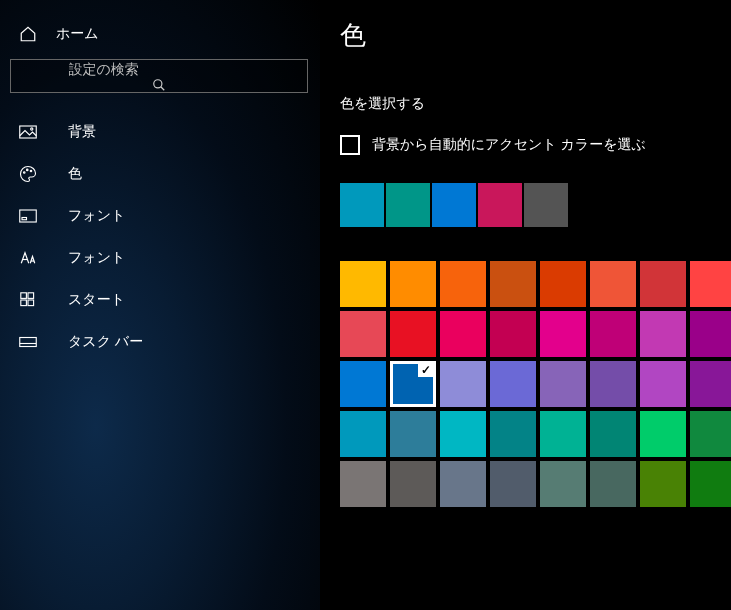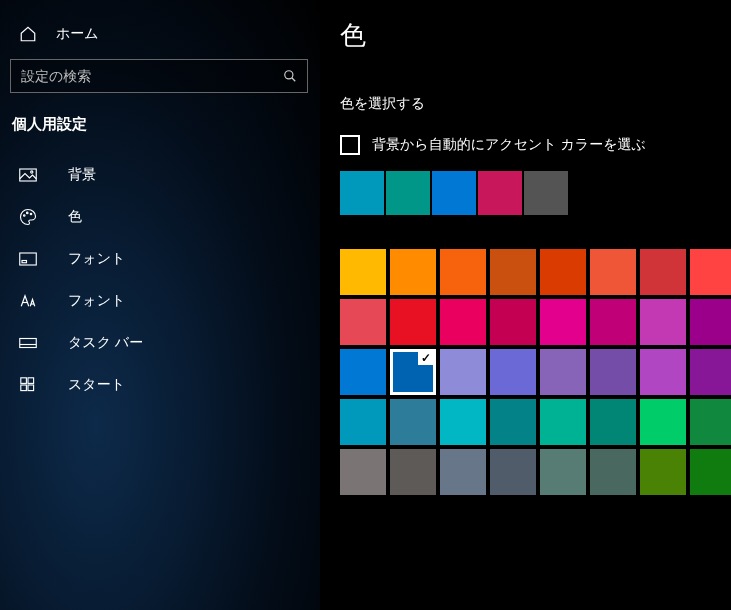--- a/index.html
+++ b/index.html
@@ -24,20 +24,21 @@
     font-size: 14px; cursor: pointer;
   }
   .home-row .icon { width: 20px; margin-right: 18px; display:flex; align-items:center; justify-content:center; }
   .search-wrap { padding: 10px 10px 18px 10px; }
   .search {
     width: 298px; height: 34px;
     border: 1px solid #666;
     background: rgba(0,0,0,0.3);
     display: flex; align-items: center; justify-content: space-between;
     padding: 0 10px;
+    flex-direction: column;
   }
   .search-input {
     background: transparent; border: none; outline: none;
     color: #ccc; font-size: 14px; flex: 1;
     font-family: inherit;
   }
   .search-input::placeholder { color: #bdbdbd; }
   .search-icon { color: #ccc; font-size: 14px; }
   .category-title {
     font-size: 15px; font-weight: 600;
@@ -52,21 +53,21 @@
 
   
   .main {
     flex: 1; height: 100%;
     background: #000;
     padding: 18px 0 0 20px;
     overflow: hidden;
   }
   .page-title { font-size: 26px; font-weight: 400; margin-bottom: 42px; }
   .section-title { font-size: 14px; font-weight: 400; margin-bottom: 22px; }
-  .checkbox-row { display:flex; align-items:center; margin-bottom: 16px; cursor:pointer; }
+  .checkbox-row { display:flex; align-items:center; margin-bottom: 28px; cursor:pointer; }
   .checkbox {
     width: 20px; height: 20px; border: 2px solid #fff; margin-right: 12px;
   }
   .checkbox-label { font-size: 14px; }
   .subheading { font-size: 14px; margin-bottom: 10px; }
   .swatch-row { display:flex; gap: 2px; margin-bottom: 34px; }
   .swatch { width: 44px; height: 44px; cursor:pointer; }
   .grid {
     display: grid;
     grid-template-columns: repeat(8, 46px);
@@ -103,21 +104,20 @@
       <input class="search-input" placeholder="設定の検索" style="">
       <span class="search-icon">
         <svg width="14" height="14" viewBox="0 0 24 24" fill="none" stroke="#ccc" stroke-width="2">
             <circle cx="10" cy="10" r="7"></circle>
             <line x1="15" y1="15" x2="21" y2="21"></line>
           </svg>
       </span>
     </div>
   </div>
 
-  <div class="category-title">個人用設定</div>
 
   <div class="nav-item">
     <span class="icon">
       <svg width="18" height="14" viewBox="0 0 24 18" fill="none" stroke="#fff" stroke-width="1.5">
           <rect x="1" y="1" width="22" height="16"></rect>
           <polyline points="1,14 8,7 14,13 18,9 23,14"></polyline>
           <circle cx="17" cy="5" r="1.5"></circle>
         </svg>
     </span>
     <span>背景</span>
@@ -153,38 +153,38 @@
           <line x1="5" y1="12" x2="11" y2="12"></line>
           <path d="M15 17 L18 8 L21 17"></path>
           <line x1="16" y1="14" x2="20" y2="14"></line>
         </svg>
     </span>
     <span>フォント</span>
   </div>
 
   <div class="nav-item">
     <span class="icon">
-      <svg width="18" height="12" viewBox="0 0 24 14" fill="none" stroke="#fff" stroke-width="1.5">
-          <rect x="1" y="1" width="22" height="12"></rect>
-          <line x1="1" y1="9" x2="23" y2="9"></line>
-        </svg>
-    </span>
-    <span>タスク バー</span>
-  </div>
-
-  <div class="nav-item">
-    <span class="icon">
       <svg width="16" height="16" viewBox="0 0 20 20" fill="none" stroke="#fff" stroke-width="1.4">
           <rect x="1" y="1" width="7" height="7"></rect>
           <rect x="10" y="1" width="7" height="7"></rect>
           <rect x="1" y="10" width="7" height="7"></rect>
           <rect x="10" y="10" width="7" height="7"></rect>
         </svg>
     </span>
     <span>スタート</span>
+  </div>
+
+  <div class="nav-item">
+    <span class="icon">
+      <svg width="18" height="12" viewBox="0 0 24 14" fill="none" stroke="#fff" stroke-width="1.5">
+          <rect x="1" y="1" width="22" height="12"></rect>
+          <line x1="1" y1="9" x2="23" y2="9"></line>
+        </svg>
+    </span>
+    <span>タスク バー</span>
   </div>
 </div>
 
 <div class="main">
   <div class="page-title">色</div>
   <div class="section-title">色を選択する</div>
 
   <div class="checkbox-row">
     <div class="checkbox"></div>
     <div class="checkbox-label">背景から自動的にアクセント カラーを選ぶ</div>

